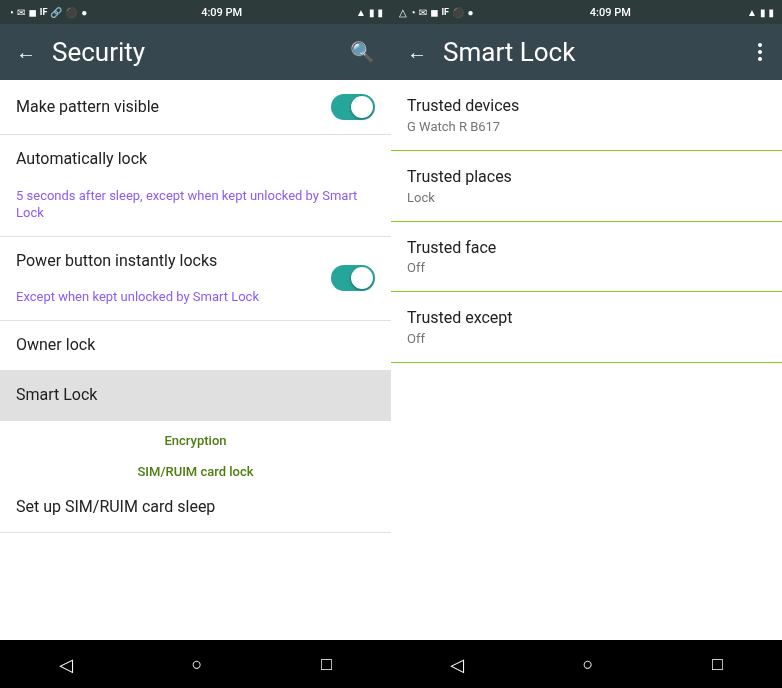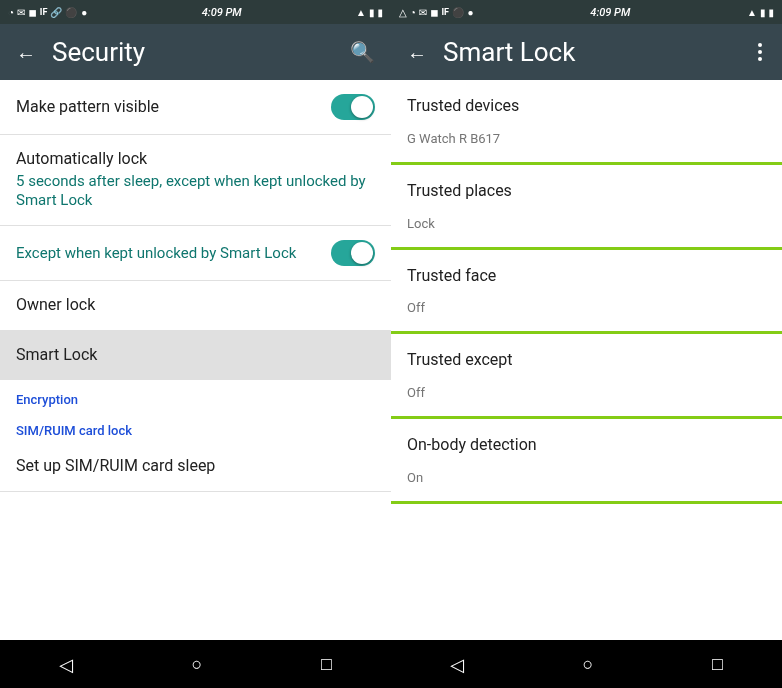--- a/index.html
+++ b/index.html
@@ -42,21 +42,20 @@
       align-items: center;
     }
     .status-icon {
       color: #fff;
       font-size: 10px;
     }
     .status-time {
       color: #fff;
       font-size: 11px;
       font-weight: 500;
-      font-style: italic;
     }
 
     .toolbar {
       height: 56px;
       background: #37474f;
       display: flex;
       align-items: center;
       padding: 0 16px;
       flex-shrink: 0;
       gap: 16px;
@@ -103,23 +102,23 @@
     }
     .setting-item-text {
       flex: 1;
     }
     .setting-item-title {
       font-size: 16px;
       color: #212121;
       line-height: 1.3;
     }
     .setting-item-subtitle {
-      font-size: 15px;
-      color: #0f766e;
-      margin-top: 2px;
+      font-size: 13px;
+      color: #8b5cf6;
+      margin-top: 18px;
       line-height: 1.3;
     }
 
     
     .toggle {
       width: 44px;
       height: 26px;
       border-radius: 13px;
       position: relative;
       flex-shrink: 0;
@@ -137,42 +136,43 @@
       top: 2px;
       box-shadow: 0 1px 3px rgba(0,0,0,0.4);
       transition: left 0.15s;
     }
     .toggle.on .toggle-thumb { left: 20px; background: #fff; }
 
     .section-header {
       padding: 12px 16px 4px 16px;
       font-size: 13px;
       font-weight: 500;
-      color: #1d4ed8;
+      color: #4d7c0f;
+      text-align: center;
     }
 
     .smart-lock-item {
       background: #e0e0e0;
     }
 
     
     .smart-lock-list-item {
       padding: 16px 16px;
-      border-bottom: 3px solid #84cc16;
+      border-bottom: 1px solid #84cc16;
       cursor: pointer;
     }
     .smart-lock-item-title {
       font-size: 16px;
       color: #212121;
       line-height: 1.3;
     }
     .smart-lock-item-subtitle {
       font-size: 13px;
       color: #757575;
-      margin-top: 14px;
+      margin-top: 2px;
     }
 
     
     .more-icon {
       display: flex;
       flex-direction: column;
       gap: 3px;
       cursor: pointer;
       align-items: center;
       justify-content: center;
@@ -227,20 +227,21 @@
 
     <div class="setting-item">
       <div class="setting-item-text">
         <div class="setting-item-title">Automatically lock</div>
         <div class="setting-item-subtitle">5 seconds after sleep, except when kept unlocked by Smart Lock</div>
       </div>
     </div>
 
     <div class="setting-item">
       <div class="setting-item-text">
+        <div class="setting-item-title">Power button instantly locks</div>
         <div class="setting-item-subtitle">Except when kept unlocked by Smart Lock</div>
       </div>
       <div class="toggle on">
         <div class="toggle-thumb"></div>
       </div>
     </div>
 
     <div class="setting-item">
       <div class="setting-item-text">
         <div class="setting-item-title">Owner lock</div>
@@ -318,24 +319,20 @@
     <div class="smart-lock-list-item">
       <div class="smart-lock-item-title">Trusted face</div>
       <div class="smart-lock-item-subtitle">Off</div>
     </div>
 
     <div class="smart-lock-list-item">
       <div class="smart-lock-item-title">Trusted except</div>
       <div class="smart-lock-item-subtitle">Off</div>
     </div>
 
-    <div class="smart-lock-list-item">
-      <div class="smart-lock-item-title">On-body detection</div>
-      <div class="smart-lock-item-subtitle">On</div>
-    </div>
 
   </div>
 
   <div class="nav-bar">
     <span class="nav-icon">◁</span>
     <span class="nav-icon">○</span>
     <span class="nav-icon">□</span>
   </div>
 </div>
 

